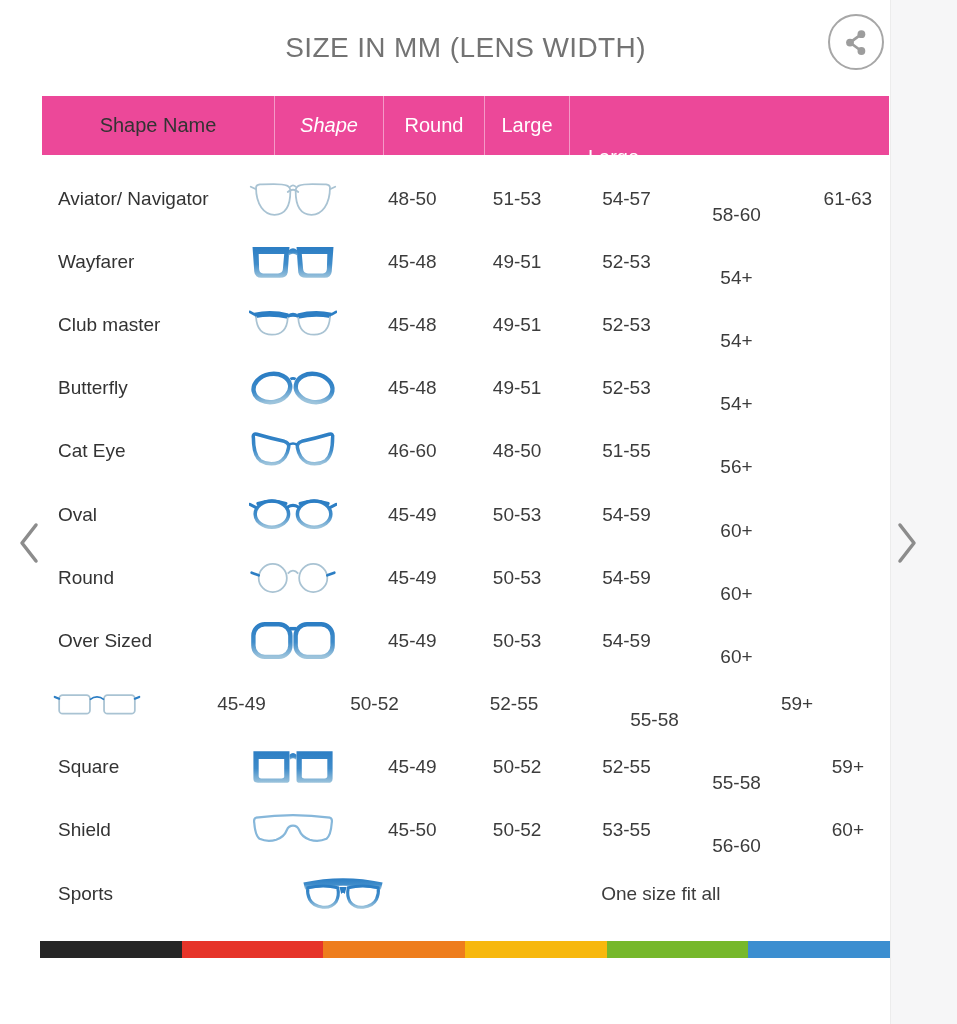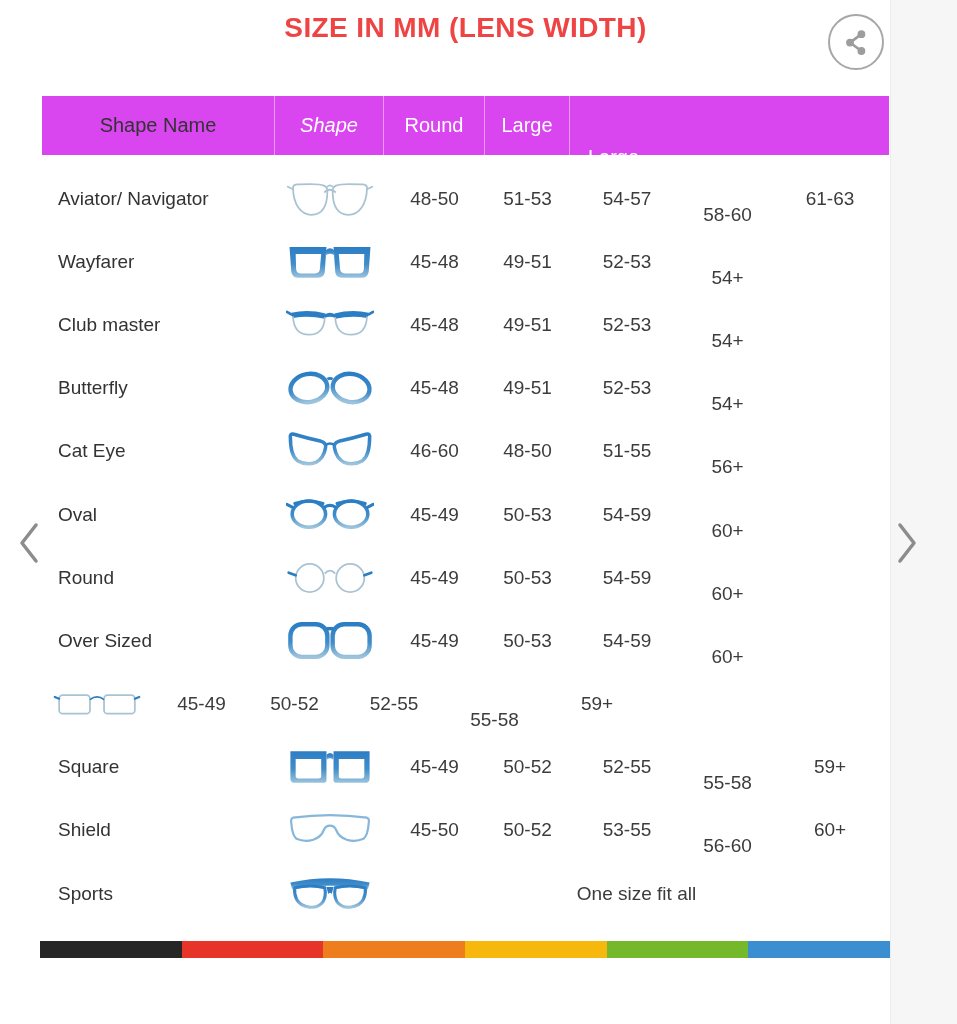--- a/index.html
+++ b/index.html
@@ -2,32 +2,32 @@
 <html><head>
 <meta charset="utf-8">
 <style>
   html,body{margin:0;padding:0;}
   body{
     width:957px;height:1024px;position:relative;background:#ffffff;
     font-family:"Liberation Sans",sans-serif;overflow:hidden;
   }
   .side-strip{position:absolute;left:890px;top:0;width:67px;height:1024px;
     background:#f6f6f7;border-left:1px solid #ececec;}
-  .page-title{position:absolute;left:42px;top:12px;width:847px;text-align:center;
-    font-size:28px;font-weight:bold;color:#ef4444;letter-spacing:.4px;}
+  .page-title{position:absolute;left:42px;top:32px;width:847px;text-align:center;
+    font-size:28px;font-weight:normal;color:#737373;letter-spacing:.4px;}
   .share-btn{position:absolute;left:828px;top:14px;width:56px;height:56px;
     border:2px solid #a7a7a7;border-radius:50%;background:#ffffff;box-sizing:border-box;
     display:flex;align-items:center;justify-content:center;cursor:pointer;}
   .header-row{position:absolute;left:42px;top:96px;width:847px;height:59px;
     display:flex;color:#ffffff;font-size:20px;}
   .hcell{display:flex;align-items:center;justify-content:center;box-sizing:border-box;
     border-right:1px solid rgba(255,255,255,.45);height:100%;}
   .hcell:last-child{border-right:none;}
   .rows{position:absolute;left:42px;top:167px;width:847px;}
-  .row{display:flex;height:63.2px;align-items:center;}
+  .row{display:flex;height:63.2px;align-items:center;gap:40px;}
   .cell{box-sizing:border-box;display:flex;align-items:center;justify-content:center;
     font-size:19px;color:#3c3c3c;}
   .c0{width:233px;justify-content:flex-start;padding-left:16px;color:#333333;}
   .c1{width:109px;font-style:italic;}
   .c2{width:101px;}
   .c3{width:85px;}
   .c4{width:114px;}
   .c5{width:87px;margin-top:32px;}
   .c6{width:118px;}
   .note-cell{width:505px;justify-content:center;}
@@ -59,21 +59,21 @@
   <svg width="30" height="30" viewBox="0 0 100 100">
     <g fill="#9d9d9d" stroke="#9d9d9d">
       <circle cx="68" cy="24" r="13" stroke="none"></circle>
       <circle cx="30" cy="52" r="13" stroke="none"></circle>
       <circle cx="68" cy="80" r="13" stroke="none"></circle>
       <path d="M68 24 L30 52 L68 80" fill="none" stroke-width="9"></path>
     </g>
   </svg>
 </button>
 
-<div class="header-row" style="background: #d946ef;">
+<div class="header-row" style="background: #ec4899;">
   <div class="hcell c0" style="justify-content:center;padding-left:0">Shape Name</div>
   <div class="hcell c1">Shape</div>
   <div class="hcell c2">Round</div>
   <div class="hcell c3">Large</div>
   <div class="hcell c5">Large</div>
 </div>
 
 <div class="rows">
 
   <div class="row">

